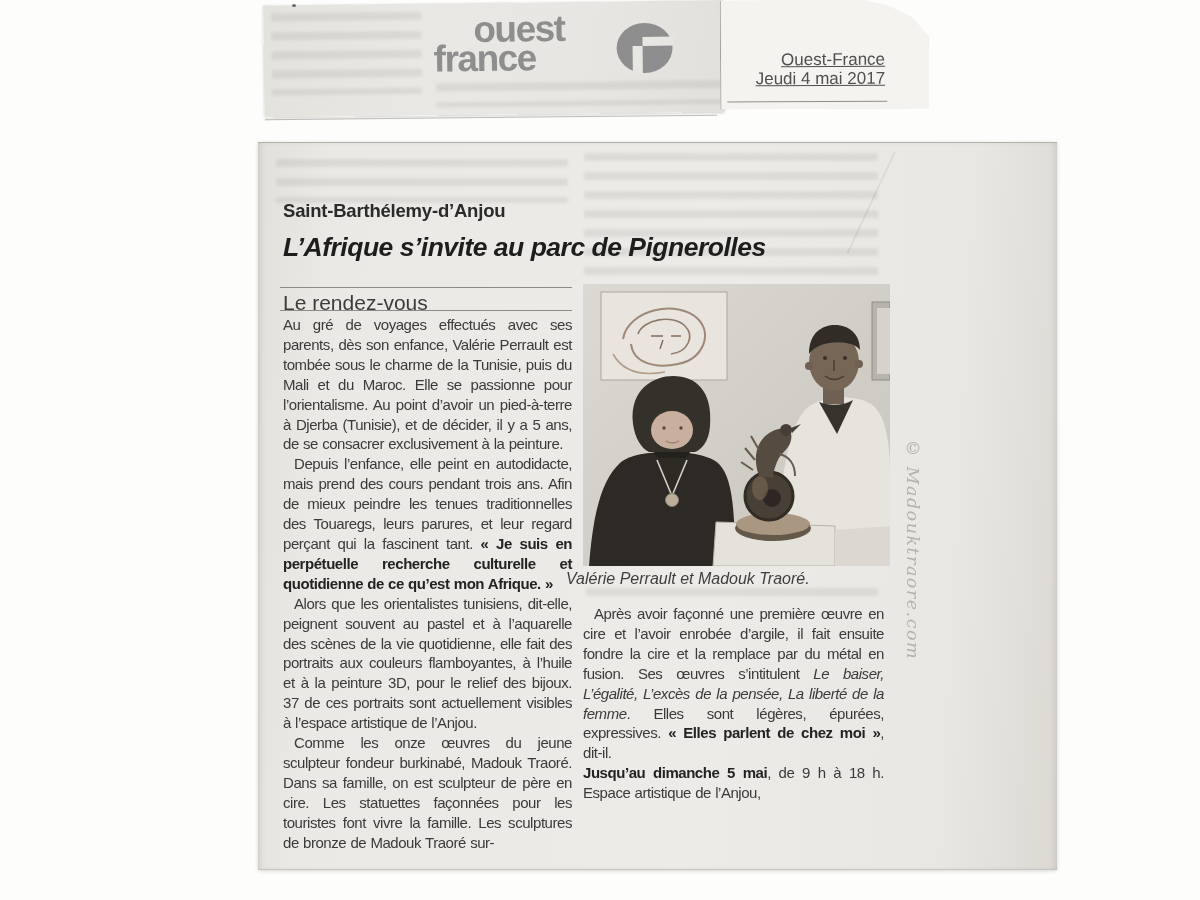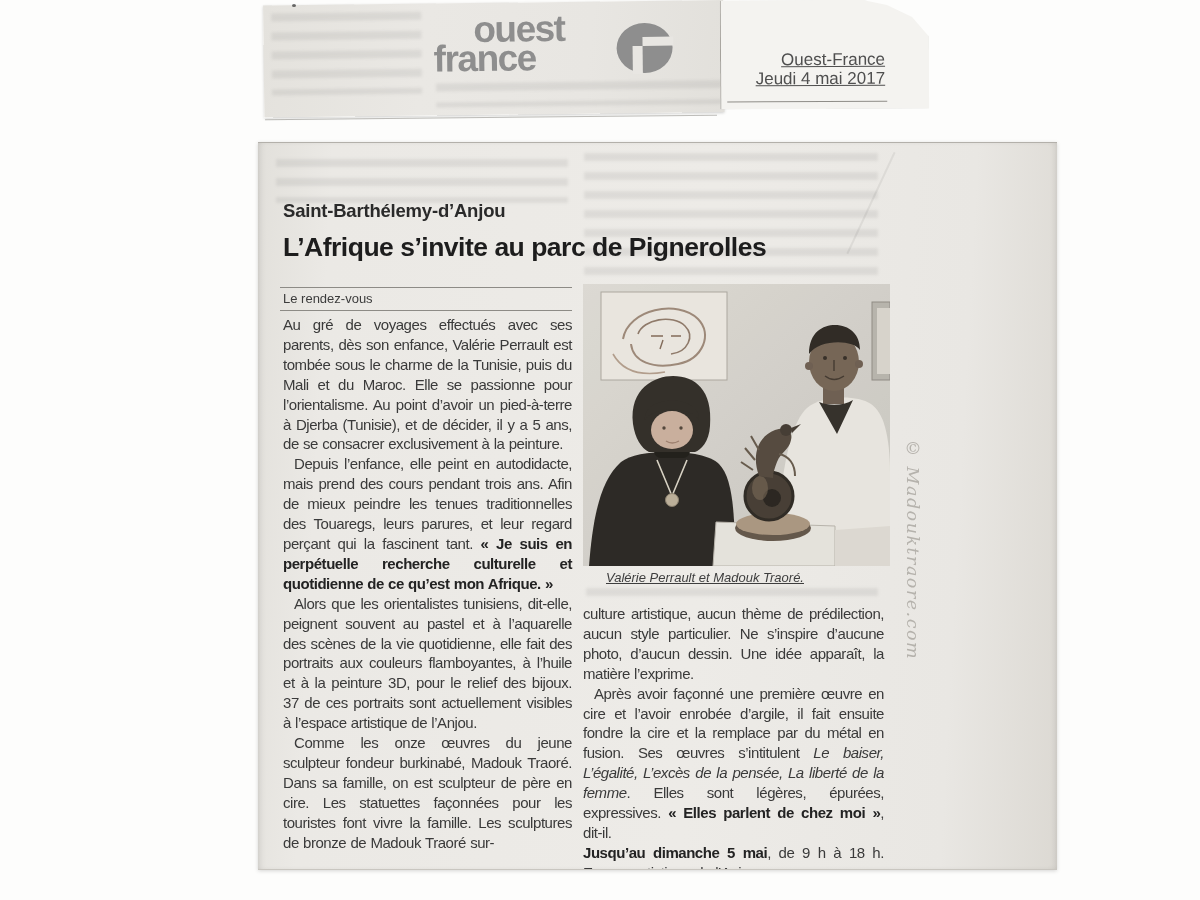--- a/index.html
+++ b/index.html
@@ -29,33 +29,33 @@
   .speck{position:absolute;left:292px;top:4px;width:4px;height:3px;border-radius:50%;
          background:rgba(45,45,45,0.7);}
   
   .main{left:258px;top:142px;width:799px;height:726px;overflow:hidden;
         background:linear-gradient(93deg,#e2e0db 0%,#ebe9e5 9%,#edebe7 55%,#e9e7e3 86%,#dcd9d3 100%);
         border-top:1px solid #b3b0aa;border-bottom:1px solid #c9c6c0;
         box-shadow:0 1px 4px rgba(0,0,0,0.16), inset 5px 0 9px -6px rgba(0,0,0,0.22),
                    inset -5px 0 9px -6px rgba(0,0,0,0.18);}
   .abs{position:absolute;}
   .kicker{left:25px;top:57px;font-size:18.5px;font-weight:bold;letter-spacing:-0.2px;color:#2a2a2a;}
-  .headline{left:25px;top:89px;font-size:26.5px;font-weight:bold;letter-spacing:-0.5px;color:#1d1d1d;}
+  .headline{left:25px;top:89px;font-size:26.5px;font-weight:bold;letter-spacing:-0.5px;color:#1d1d1d;font-style:italic;}
   .rule{height:1px;background:#8d8b86;}
-  .section{left:25px;top:148px;font-size:13px;color:#3c3c3c;}
+  .section{left:25px;top:148px;font-size:21px;color:#3c3c3c;}
   .coltext{font-size:15px;line-height:19.9px;text-align:justify;letter-spacing:-0.45px;
            word-spacing:0.5px;color:#3a3a3a;}
   .coltext p{margin:0;}
   .ind{text-indent:11px;}
   .b{font-weight:bold;color:#232323;}
   .i{font-style:italic;}
   .colL{left:25px;top:172px;width:289px;}
   .colR{left:325px;top:461px;width:301px;}
   .photo{left:325px;top:141px;width:307px;height:282px;}
-  .caption{left:348px;top:427px;width:300px;font-size:13px;font-style:italic;color:#3e3e3e;text-decoration:underline;}
+  .caption{left:308px;top:427px;width:300px;font-size:16px;font-style:italic;color:#3e3e3e;}
   .watermark{left:645px;top:295px;height:275px;writing-mode:vertical-rl;
              font-family:"DejaVu Serif",serif;font-style:italic;font-size:17.5px;
              letter-spacing:1.5px;color:#b5b2ac;}
   
   .ghost{position:absolute;opacity:0.33;filter:blur(1.8px);
          background-image:repeating-linear-gradient(180deg,
            rgba(100,100,100,0.34) 0px, rgba(100,100,100,0.34) 8px,
            rgba(0,0,0,0) 8px, rgba(0,0,0,0) 19px);}
   .crease{position:absolute;background:rgba(0,0,0,0.06);}
 </style>
@@ -170,21 +170,20 @@
           <path d="M170,186 L158,178 M172,176 L162,164 M176,166 L168,152" stroke="#5f5244" stroke-width="2" fill="none"></path>
           <path d="M196,170 C206,172 212,180 212,192" stroke="#5f5244" stroke-width="2" fill="none"></path>
         </g>
         <rect width="307" height="282" fill="#cfc9c0" opacity="0.08"></rect>
       </svg>
     </div>
 
     <div class="abs caption">Valérie Perrault et Madouk Traoré.</div>
 
     <div class="abs colR coltext">
-      <p><span>culture artistique, aucun thème de prédilection, aucun style particulier. Ne s’inspire d’aucune photo, d’aucun dessin. Une idée apparaît, la matière l’exprime.</span></p>
       <p class="ind"><span>Après avoir façonné une première œuvre en cire et l’avoir enrobée d’argile, il fait ensuite fondre la cire et la remplace par du métal en fusion. Ses œuvres s’intitulent </span><span class="i">Le baiser, L’égalité, L’excès de la pensée, La liberté de la femme</span><span>. Elles sont légères, épurées, expressives. </span><span class="b">« Elles parlent de chez moi »</span><span>, dit-il.</span></p>
       <p><span class="b">Jusqu’au dimanche 5 mai</span><span>, de 9 h à 18 h. Espace artistique de l’Anjou,</span></p>
     </div>
 
     <div class="abs watermark">© Madouktraore.com</div>
   </div>
 
 </div>
 
 </body></html>

